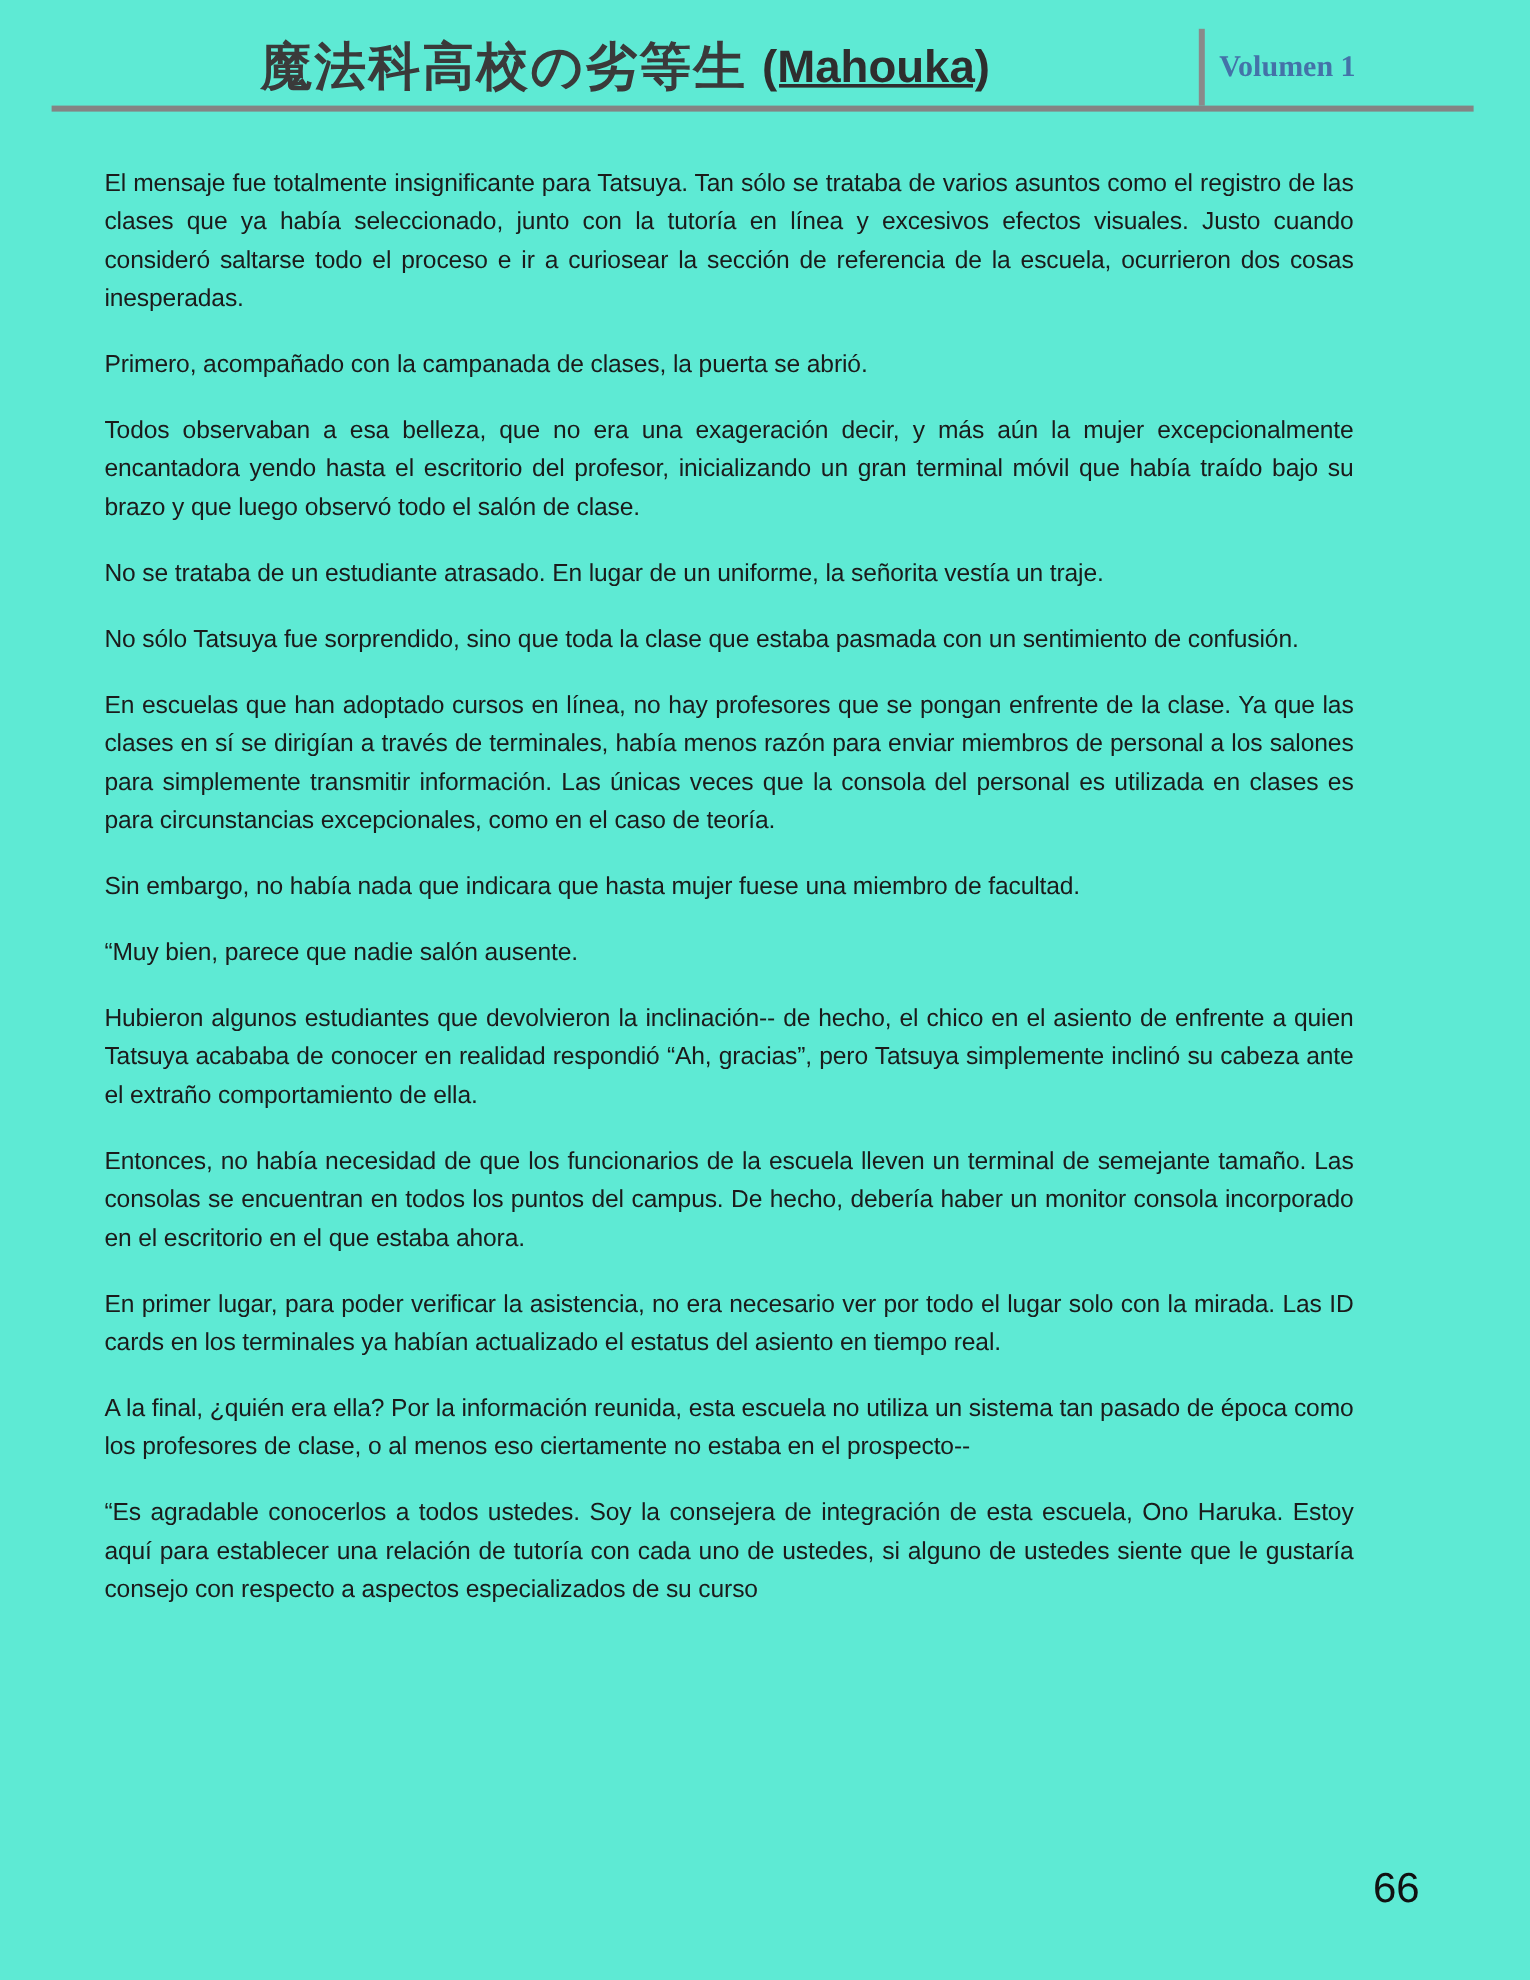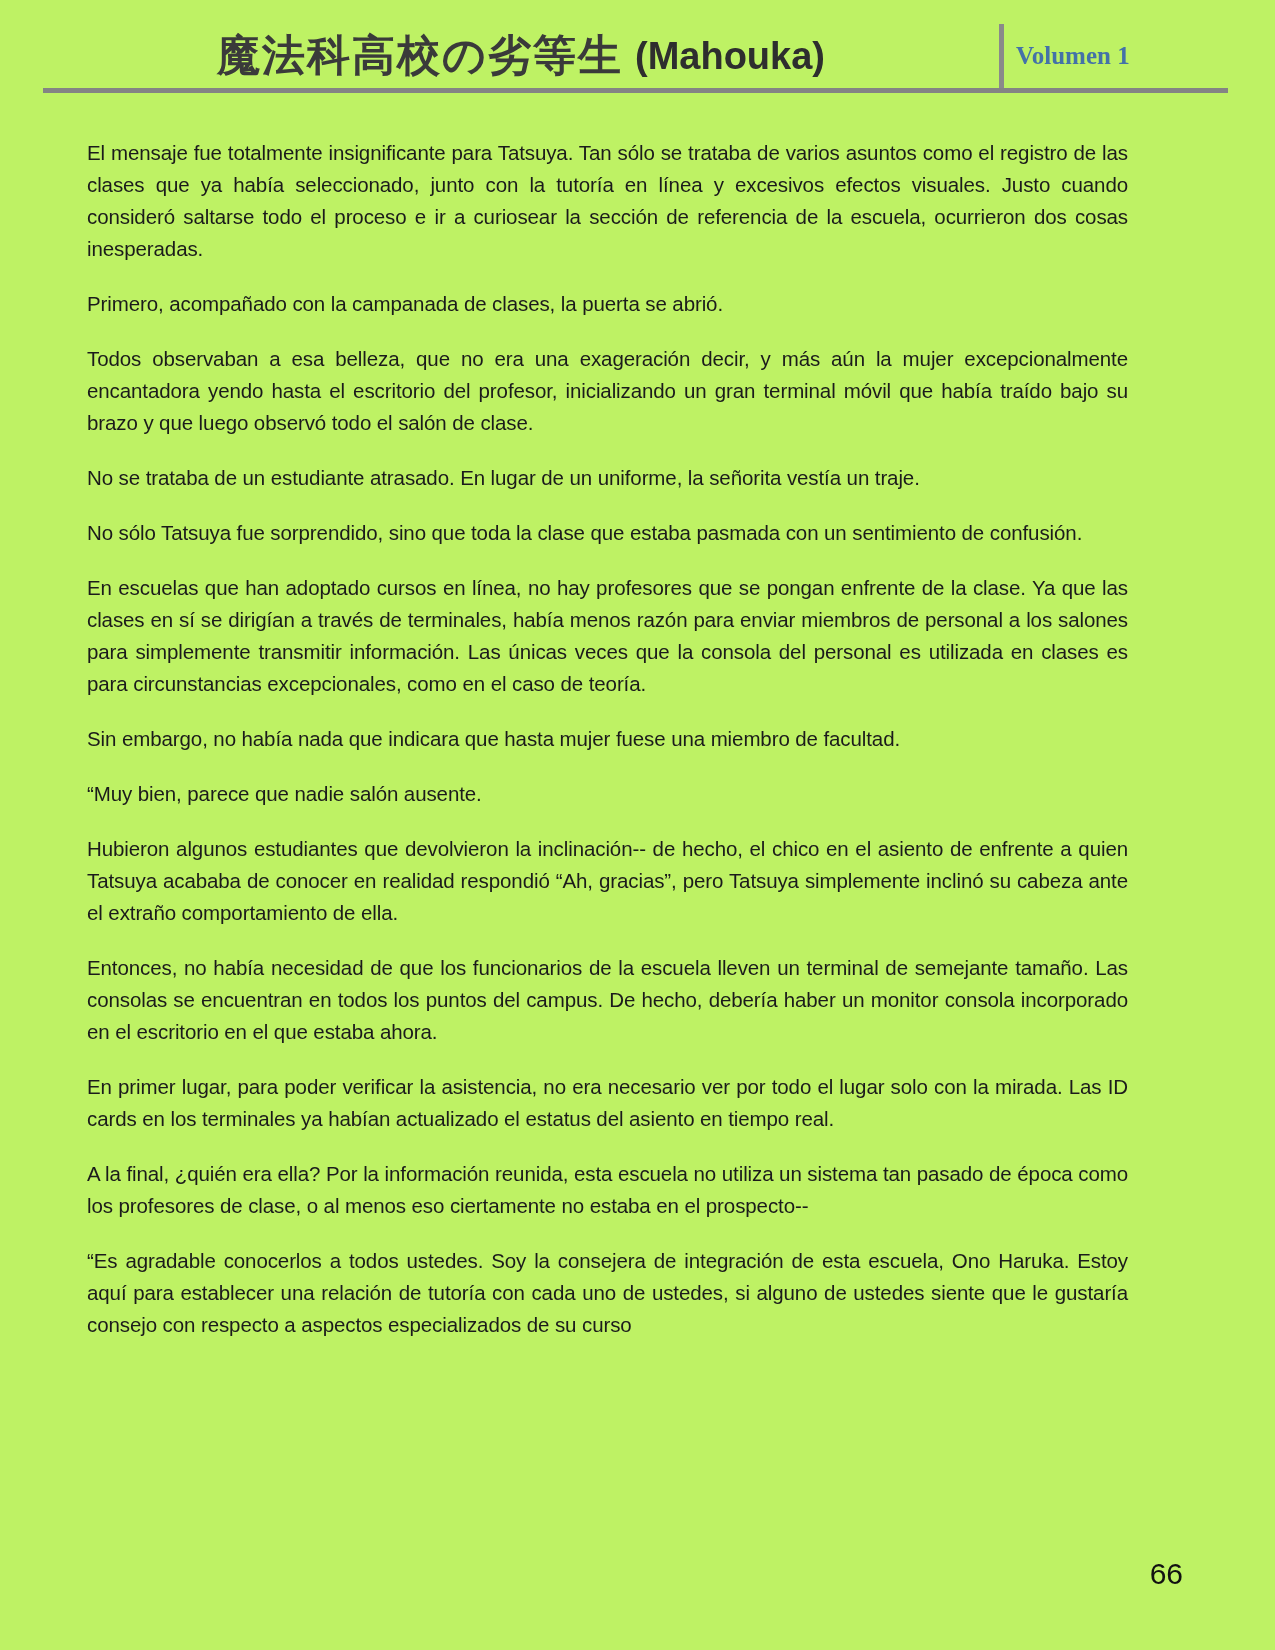--- a/index.html
+++ b/index.html
@@ -4,21 +4,21 @@
 <style>
   html, body {
     margin: 0;
     padding: 0;
     background: #ffffff;
   }
   .page {
     position: relative;
     width: 1275px;
     height: 1650px;
-    background: #bef264;
+    background: #5eead4;
     overflow: hidden;
     font-family: "Liberation Sans", sans-serif;
   }
 
   
   .header {
     position: absolute;
     top: 24px;
     left: 43px;
     width: 1185px;
@@ -39,20 +39,21 @@
     font-size: 43px;
     font-weight: 600;
     color: #3a3a3a;
     letter-spacing: 2px;
   }
   .title-latin {
     font-family: "Liberation Sans", sans-serif;
     font-size: 38px;
     font-weight: 700;
     color: #2e2e2e;
+    text-decoration: underline;
   }
   .vbar {
     width: 5px;
     background: #8a8a8a;
   }
   .volume-cell {
     width: 212px;
     display: flex;
     align-items: center;
     padding-left: 12px;
@@ -89,21 +90,21 @@
   }
   .content p:last-child {
     margin-bottom: 0;
   }
 
   
   .page-number {
     position: absolute;
     top: 1559px;
     right: 92px;
-    font-size: 30px;
+    font-size: 35px;
     line-height: 30px;
     color: #111111;
   }
 </style>
 </head>
 <body>
 
 <div class="page">
 
   <div class="header">

